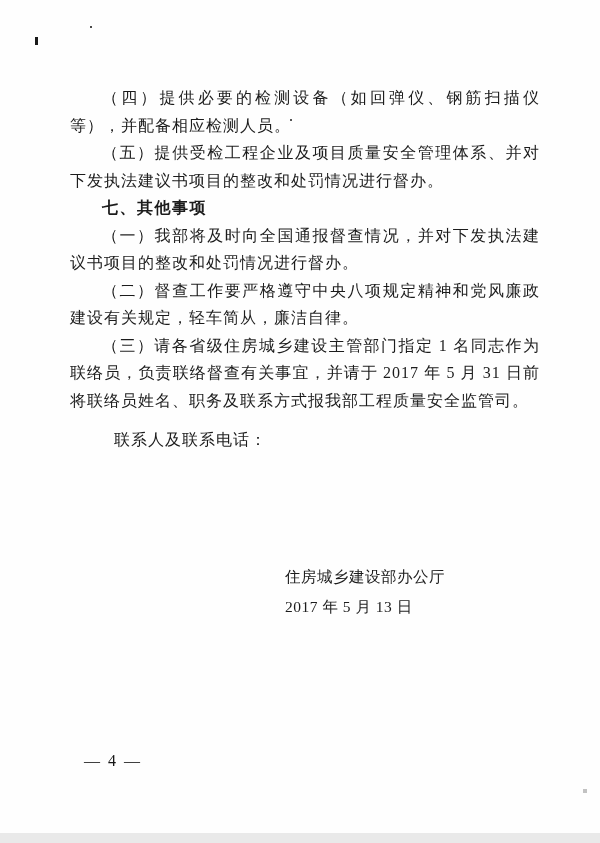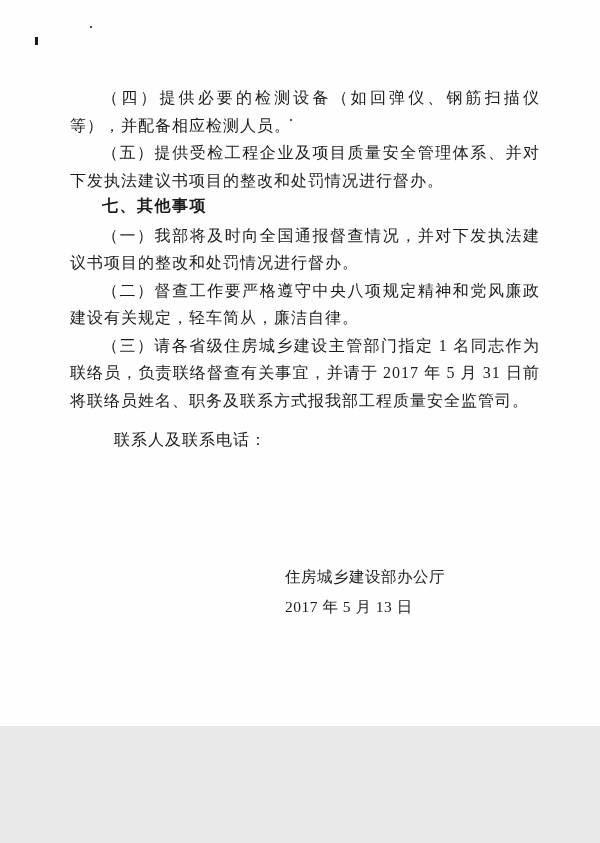--- a/index.html
+++ b/index.html
@@ -1,37 +1,37 @@
 <!DOCTYPE html>
 <html lang="zh"><head>
 <meta charset="utf-8">
 <style>
   html,body{margin:0;padding:0;background:#e9e9e9;}
   .page{
     position:relative;
-    width:600px;height:726px;
+    width:600px;height:833px;
     margin:0 auto;
     background:#fefefe;
     overflow:hidden;
     font-family:"Liberation Serif","DejaVu Serif",serif;
     color:#1c1c1c;
   }
   .body-text{
     position:absolute;
     left:70px; right:60px; top:84px;
     font-size:16px;
     line-height:27.5px;
     letter-spacing:1px;
     text-align:justify;
   }
   .para{margin:0;text-indent:2em;}
   .heading{
     margin:0;text-indent:2em;
     font-weight:bold;
-    font-family:Liberation Mono, monospace;
+    font-family:Liberation Serif, serif;
     letter-spacing:1.5px;
   }
   .contact{margin:12px;text-indent:2em;}
   .closing{
     position:absolute;
     left:285px; width:210px; top:562px;
     text-align:left;
     font-size:15.5px;
     line-height:30px;
     letter-spacing:0.5px;

